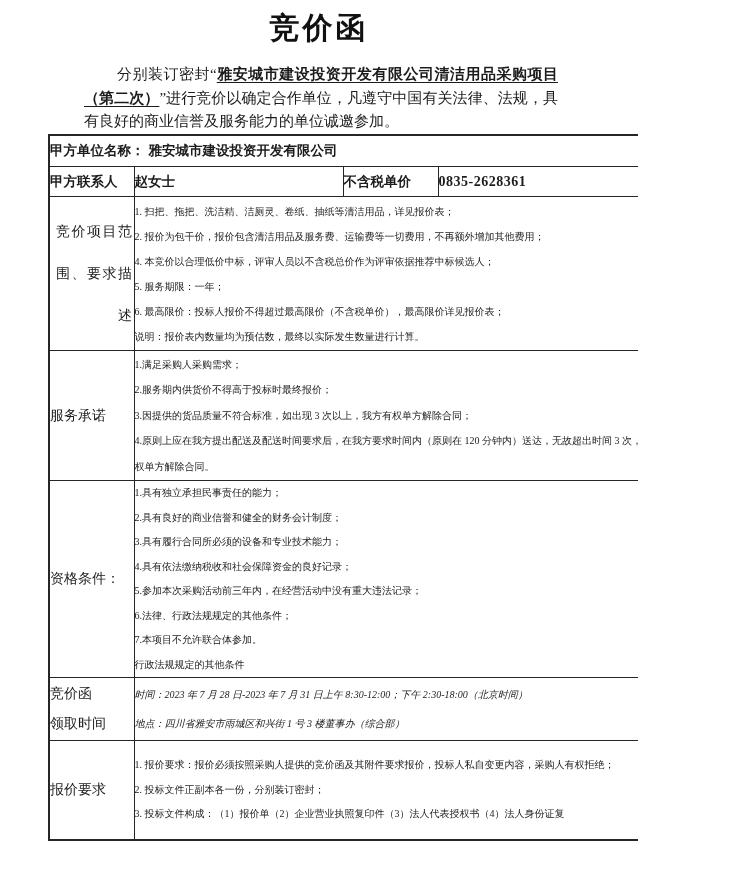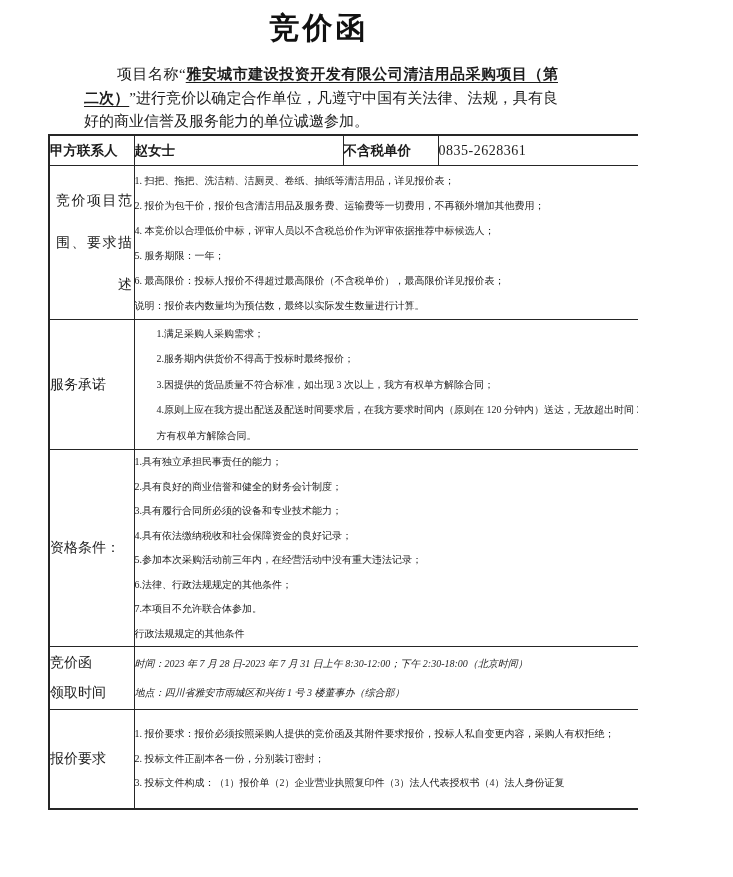--- a/index.html
+++ b/index.html
@@ -53,70 +53,75 @@
     font-weight: bold;
     font-size: 13.5px;
     padding-left: 7px;
   }
   td.hdr .val { margin-left: 4px; }
   td.h-r1 { height: 22px; }
   td.h-r2 { height: 30px; }
   td.h-r3 { height: 29px; }
   td.plain-val {
     font-family: "Liberation Serif", "DejaVu Serif", serif;
-    font-weight: normal;
+    font-weight: bold;
     font-size: 14px;
     padding-left: 10px;
     letter-spacing: 0.5px;
   }
   
   td.lc {
     text-align: left;
     font-size: 14px;
     padding: 0 3px;
   }
   td.lc-scope { text-align: right; padding-left: 7px; }
   td.lc-scope .lbl-line { line-height: 42px; letter-spacing: 1.5px; white-space: nowrap; }
   td.lc-pickup .lbl-line { line-height: 30px; }
   
   td.cc {
     padding: 2px 5px 2px 12px;
     font-size: 10px;
   }
   td.cc p { margin: 0; text-align: left; }
   td.cc-scope p   { line-height: 25px; }
-  td.cc-service p { line-height: 25.5px; padding-left: 22px; }
+  td.cc-service p { line-height: 25.5px; }
   td.cc-qual p    { line-height: 24.5px; }
   td.cc-pickup p  { line-height: 29px; font-style: italic; }
   td.cc-quote p   { line-height: 24.5px; }
   td.h-r4 { height: 153px; }
   td.h-r5 { height: 129px; }
   td.h-r6 { height: 196px; }
   td.h-r7 { height: 62px; }
   td.h-r8 { height: 98px; }
 </style>
 </head>
 <body>
 
 <div class="page">
 
   <h1 class="doc-title">竞价函</h1>
 
-  <p class="intro"><span>项目名称“</span><span class="project">雅安城市建设投资开发有限公司清洁用品采购项目（第二次）</span><span>”进行竞价以确定合作单位，凡遵守中国有关法律、法规，具有良好的商业信誉及服务能力的单位诚邀参加。</span></p>
+  <p class="intro"><span>分别装订密封“</span><span class="project">雅安城市建设投资开发有限公司清洁用品采购项目（第二次）</span><span>”进行竞价以确定合作单位，凡遵守中国有关法律、法规，具有良好的商业信誉及服务能力的单位诚邀参加。</span></p>
 
   <table class="bid-table">
     <colgroup>
       <col style="width:85px">
       <col style="width:209px">
       <col style="width:95px">
       <col style="width:243px">
     </colgroup>
 
     <tbody>
 
+    <tr>
+      <td colspan="4" class="hdr h-r2">
+        <span>甲方单位名称：</span><span class="val">雅安城市建设投资开发有限公司</span>
+      </td>
+    </tr>
 
     <tr>
       <td class="hdr h-r3">甲方联系人</td>
       <td class="hdr h-r3">赵女士</td>
       <td class="hdr h-r3">不含税单价</td>
       <td class="plain-val h-r3">0835-2628361</td>
     </tr>
 
     <tr>
       <td class="lc lc-scope h-r4">

